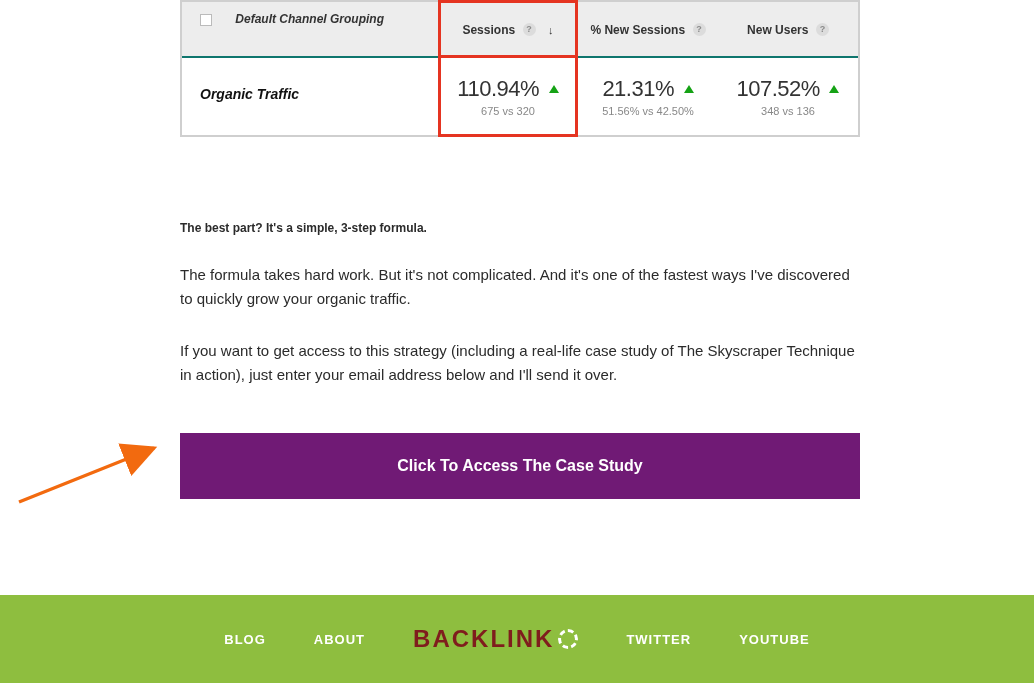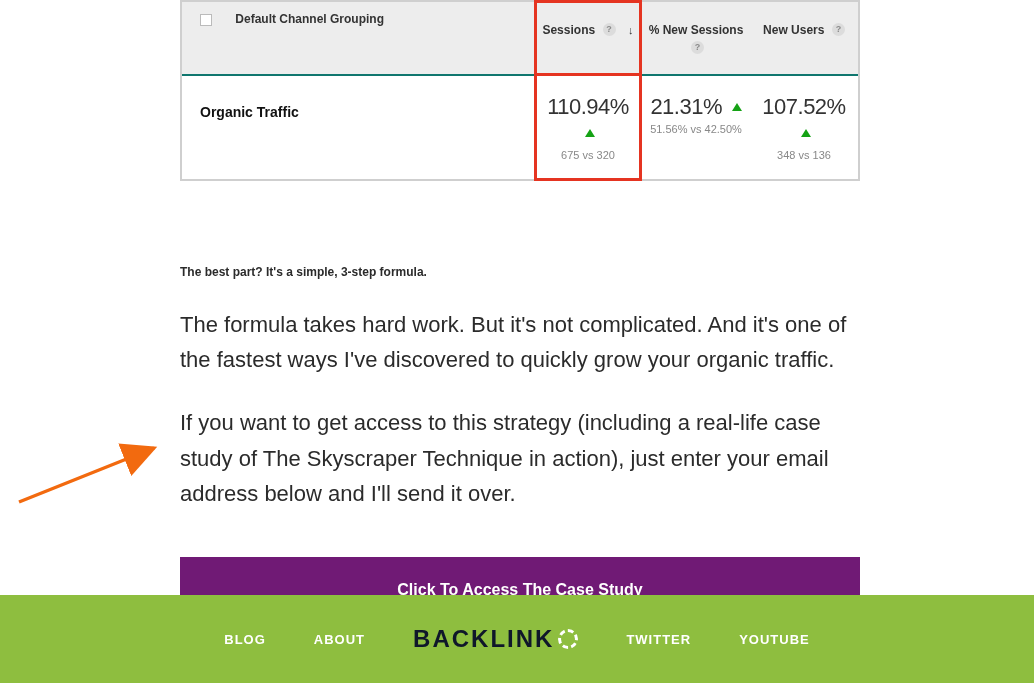--- a/index.html
+++ b/index.html
@@ -17,21 +17,21 @@
     margin-left: 180px;
   }
   
   .table-shell {
     border: 2px solid #cfcfcf;
     background: #f7f7f7;
     position: relative;
   }
   .t-head, .t-row { display: flex; }
   .t-head { background: #ededed; }
-  .t-dim { width: 352px; padding: 10px 18px; font-size: 12px; font-weight: 700; color: #333; }
+  .t-dim { width: 256px; padding: 10px 18px; font-size: 12px; font-weight: 700; color: #333; font-style: italic; }
   .t-dim .chk {
     display: inline-block; width: 12px; height: 12px;
     border: 1px solid #bbb; background: #fff; margin-right: 20px; vertical-align: middle;
   }
   .t-col { flex: 1; text-align: center; padding: 18px 6px; position: relative; }
   .t-col .hdr { font-size: 12px; font-weight: 700; color: #333; }
   .qmark {
     display: inline-block; width: 13px; height: 13px; border-radius: 50%;
     background: #dcdcdc; color: #8a8a8a; font-size: 9px; line-height: 13px; font-weight: 700;
     vertical-align: middle; margin-left: 3px;
@@ -49,21 +49,21 @@
   .divider { border-top: 2px solid #0f766e; }
   .sessions-cell { position: relative; }
   .sessions-border {
     position: absolute; top: -2px; bottom: -2px; left: 0; right: 0;
     border-left: 3px solid #e53421; border-right: 3px solid #e53421; border-bottom: 3px solid #e53421;
     pointer-events: none;
   }
   .sessions-border-top { border-top: 3px solid #e53421; }
   
   .para-strong { font-weight: 700; font-size: 12px; margin-top: 84px; }
-  .para { font-size: 22px; line-height: 1.6; margin-top: 28px; color: #2b2b2b; }
+  .para { font-size: 15px; line-height: 1.6; margin-top: 28px; color: #2b2b2b; }
   
   .cta {
     display: block; width: 100%; background: #701a75;
     color: #fff; font-size: 16px; font-weight: 600; text-align: center;
     padding: 24px 0; margin-top: 46px; border: none; cursor: pointer;
     font-family: inherit;
   }
   
   .arrow-svg { position: absolute; left: 14px; top: 440px; }
   
@@ -71,21 +71,21 @@
     position: absolute; bottom: 0; left: 0; right: 0;
     background: #8ebe3f; height: 88px;
     display: flex; align-items: center; justify-content: center;
     gap: 48px;
   }
   .footer a {
     color: #fff; text-decoration: none; font-size: 13px; font-weight: 800;
     letter-spacing: 1px;
   }
   .brand {
-    color: #0f172a; font-size: 24px; font-weight: 800; letter-spacing: 2px;
+    color: #7f1d1d; font-size: 24px; font-weight: 800; letter-spacing: 2px;
     display: flex; align-items: center; gap: 4px;
   }
   .brand .o-spinner {
     width: 20px; height: 20px; border: 3px dashed #fff; border-radius: 50%;
     display: inline-block;
   }
 </style>
 </head>
 <body>
 

